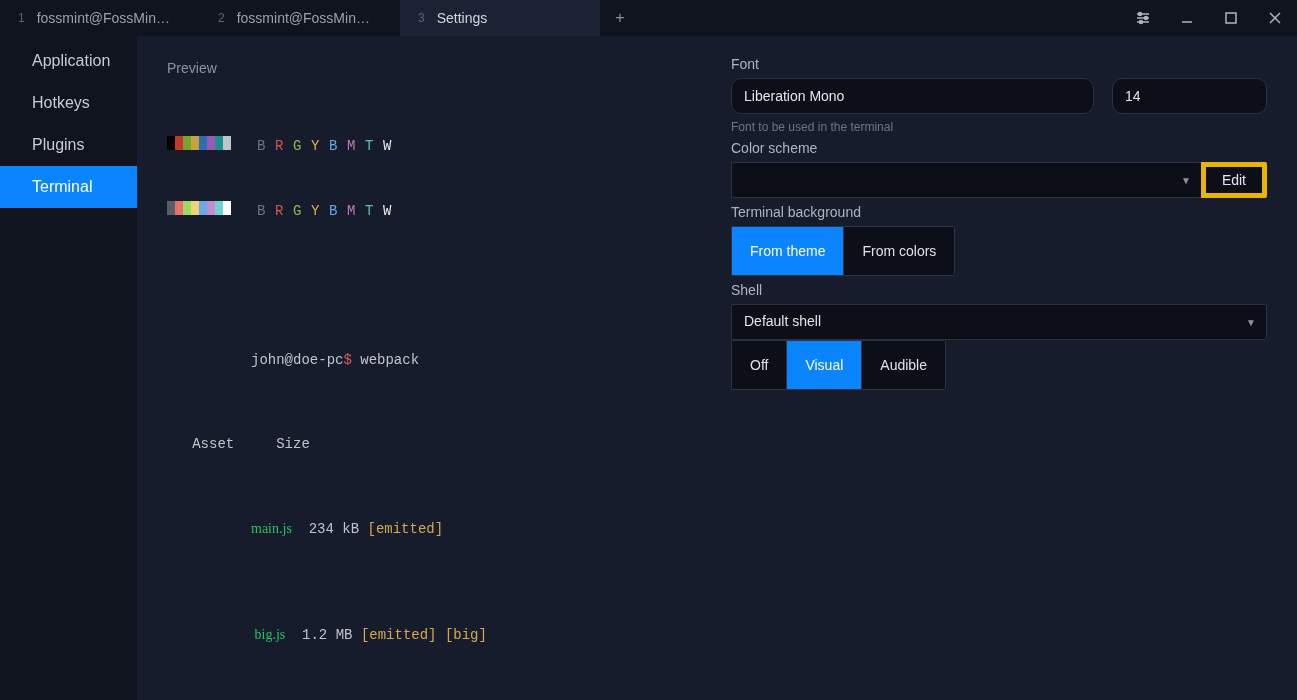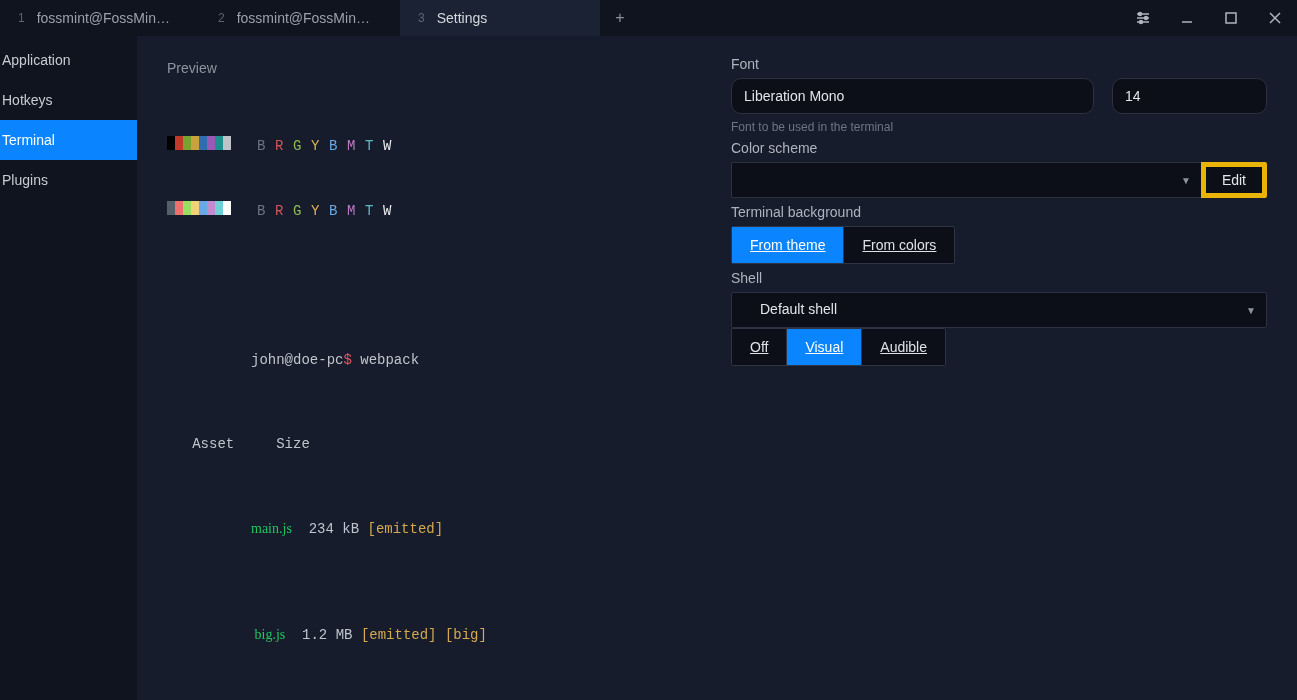--- a/index.html
+++ b/index.html
@@ -35,21 +35,21 @@
   .winctrl svg { width: 14px; height: 14px; stroke: currentColor; fill: none; stroke-width: 1.5; }
   .winctrl.settings svg { width: 16px; height: 16px; }
 
   
   .main { display: flex; height: calc(700px - 36px); }
   .sidebar {
     width: 137px; background: #10141f; padding-top: 4px;
     display: flex; flex-direction: column;
   }
   .side-item {
-    padding: 12px 2px; color: #c8ccd1; cursor: pointer; font-size: 14px;
+    padding: 12px 32px; color: #c8ccd1; cursor: pointer; font-size: 16px;
   }
   .side-item.active { background: #0a84ff; color: #fff; }
 
   .content {
     flex: 1; display: flex; overflow: hidden;
   }
 
   
   .preview-pane {
     width: 580px; padding: 24px 28px 24px 30px;
@@ -105,28 +105,28 @@
   }
   .combo .caret { position:absolute; right:10px; top:50%; transform:translateY(-50%); color:#8e949d; font-size:10px;}
   .btn-edit {
     background:#0c0f17; border:5px solid #eab308; border-radius:0 2px 2px 0;
     color:#e2e5e9; padding: 0 16px; height:36px; font-size:14px; cursor:pointer;
   }
 
   .seg { display:flex; border:1px solid #2e3443; border-radius:2px; width:max-content; }
   .seg button {
     background:#0c0f17; border:none; color:#dfe2e6; padding: 8px 18px;
-    font-size:14px; cursor:pointer; height:36px;text-decoration:underline;
+    font-size:14px; cursor:pointer; height:48px;
   }
   .seg button + button { border-left:1px solid #2e3443; }
   .seg button.active { background:#0a84ff; color:#fff; }
 
   .select-full {
     background:#0c0f17; border:1px solid #2b3140; border-radius:2px;
-    color:#e2e5e9; padding: 8px 28px; font-size:14px; height:36px;
+    color:#e2e5e9; padding: 8px 12px; font-size:14px; height:36px;
     width:100%; position:relative;
   }
   .select-full .caret { position:absolute; right:10px; top:50%; transform:translateY(-50%); color:#8e949d; font-size:10px;}
 </style>
 </head>
 <body>
 
 <div class="tabbar">
   <div class="tab">
     <span class="num">1</span>
@@ -165,22 +165,22 @@
         <path d="M2 2l10 10M12 2L2 12"></path>
       </svg>
   </div>
 </div>
 
 <div class="main">
 
   <div class="sidebar">
     <div class="side-item">Application</div>
     <div class="side-item">Hotkeys</div>
+    <div class="side-item">Plugins</div>
     <div class="side-item active">Terminal</div>
-    <div class="side-item">Plugins</div>
   </div>
 
   <div class="content">
 
     <div class="preview-pane">
       <div class="preview-title">Preview</div>
 
       <div class="term">
         <div class="swatches">
           <span id="sw1"><span class="sw" style="background: rgb(0, 0, 0);"></span><span class="sw" style="background: rgb(192, 57, 43);"></span><span class="sw" style="background: rgb(121, 162, 47);"></span><span class="sw" style="background: rgb(200, 162, 60);"></span><span class="sw" style="background: rgb(47, 109, 176);"></span><span class="sw" style="background: rgb(155, 89, 182);"></span><span class="sw" style="background: rgb(31, 142, 142);"></span><span class="sw" style="background: rgb(189, 195, 199);"></span></span>

